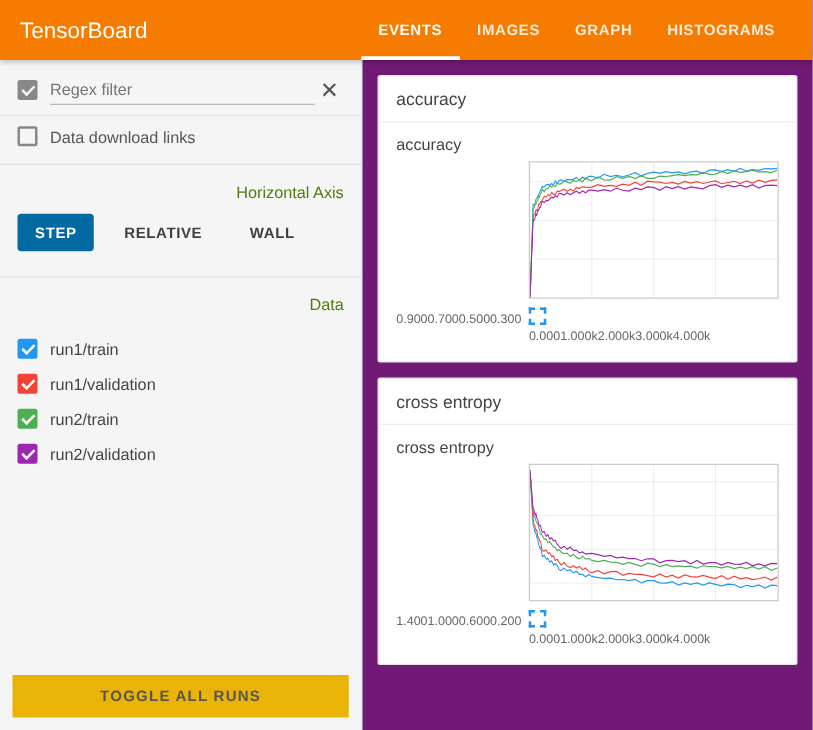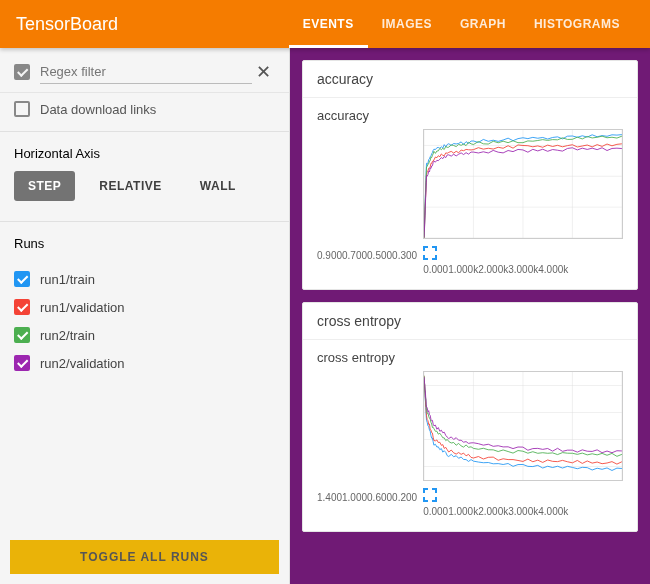--- a/index.html
+++ b/index.html
@@ -109,41 +109,42 @@
     display: flex;
     align-items: center;
     padding: 8px 14px;
     font-size: 13px;
     color: #555;
   }
   .opt-row .cb { border-color:#888; }
   .section-divider { border-top: 1px solid #e0e0e0; margin-top:6px; }
   .section-title {
     font-size: 13px;
-    color: #000000;
+    color: #4d7c0f;
     padding: 14px 14px 10px 14px;
+    text-align: right;
   }
   .axis-btns {
     display: flex;
     gap: 10px;
     padding: 0 14px 14px 14px;
   }
   .axis-btn {
     flex: 0 0 auto;
     padding: 8px 14px;
     font-size: 12px;
     font-weight: 600;
     letter-spacing: 0.5px;
     color: #404040;
     background: transparent;
     border: none;
     border-radius: 3px;
     cursor: pointer;
   }
-  .axis-btn.active { background: #737373; color: #fff; }
+  .axis-btn.active { background: #0369a1; color: #fff; }
   .runs-list { padding: 4px 14px; }
   .run-row {
     display: flex;
     align-items: center;
     padding: 6px 0;
     font-size: 13px;
     color: #444;
   }
   .toggle-all {
     margin-top: auto;
@@ -245,21 +246,21 @@
 
     <div class="section-divider"></div>
     <div class="section-title">Horizontal Axis</div>
     <div class="axis-btns">
       <button class="axis-btn active">STEP</button>
       <button class="axis-btn">RELATIVE</button>
       <button class="axis-btn">WALL</button>
     </div>
 
     <div class="section-divider"></div>
-    <div class="section-title">Runs</div>
+    <div class="section-title">Data</div>
     <div class="runs-list">
       <div class="run-row">
         <span class="cb color-blue"></span>
         <span>run1/train</span>
       </div>
       <div class="run-row">
         <span class="cb color-red"></span>
         <span>run1/validation</span>
       </div>
       <div class="run-row">

